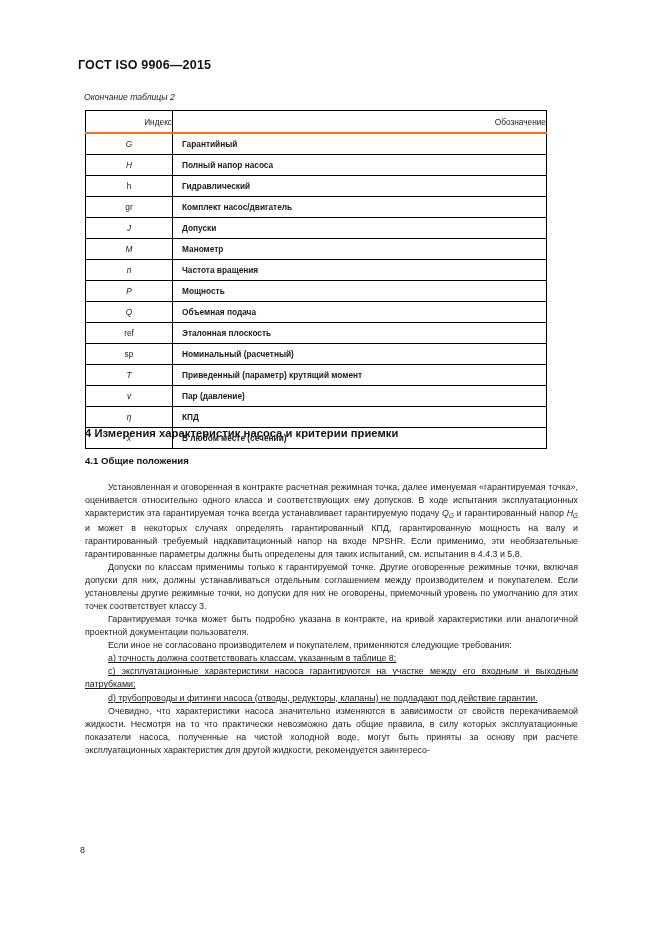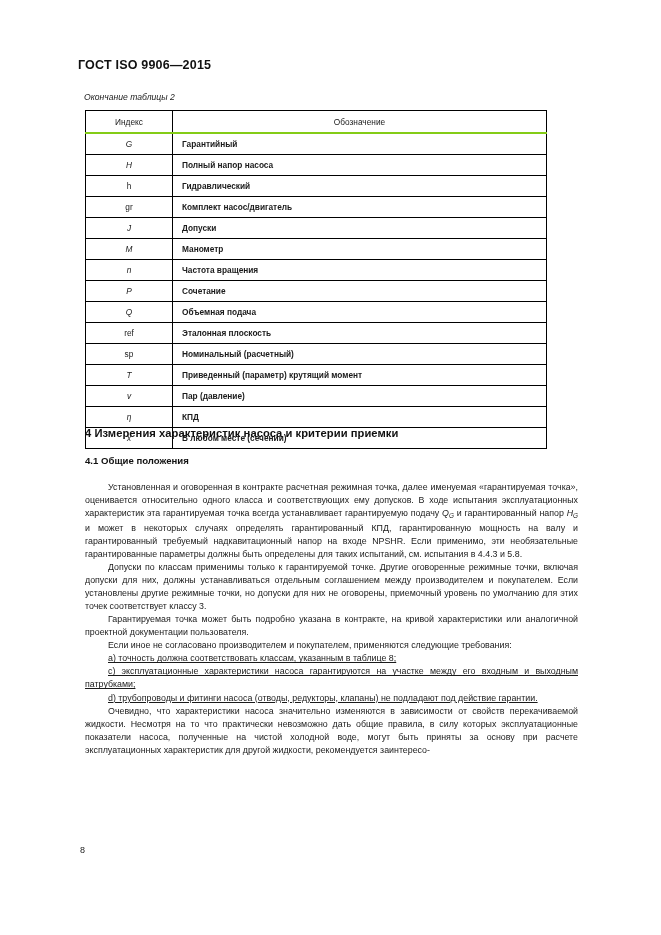--- a/index.html
+++ b/index.html
@@ -58,22 +58,22 @@
     padding: 0;
     height: 20px;
     font-size: 8.3px;
     font-weight: normal;
     color: #1a1a1a;
     vertical-align: middle;
   }
   table.idx col.c1 { width: 87px; }
   table.idx col.c2 { width: 374px; }
   table.idx thead th {
-    text-align: center;
-    border-bottom: 2px solid #84cc16;
+    text-align: right;
+    border-bottom: 2px solid #f97316;
     height: 21px;
   }
   table.idx td.sym {
     text-align: center;
   }
   table.idx td.sym i {
     font-style: italic;
   }
   table.idx td.desc {
     text-align: left;
@@ -184,21 +184,21 @@
           <tr>
             <td class="sym"><i>M</i></td>
             <td class="desc">Манометр</td>
           </tr>
           <tr>
             <td class="sym"><i>n</i></td>
             <td class="desc">Частота вращения</td>
           </tr>
           <tr>
             <td class="sym"><i>P</i></td>
-            <td class="desc">Сочетание</td>
+            <td class="desc">Мощность</td>
           </tr>
           <tr>
             <td class="sym"><i>Q</i></td>
             <td class="desc">Объемная подача</td>
           </tr>
           <tr>
             <td class="sym">ref</td>
             <td class="desc">Эталонная плоскость</td>
           </tr>
           <tr>

